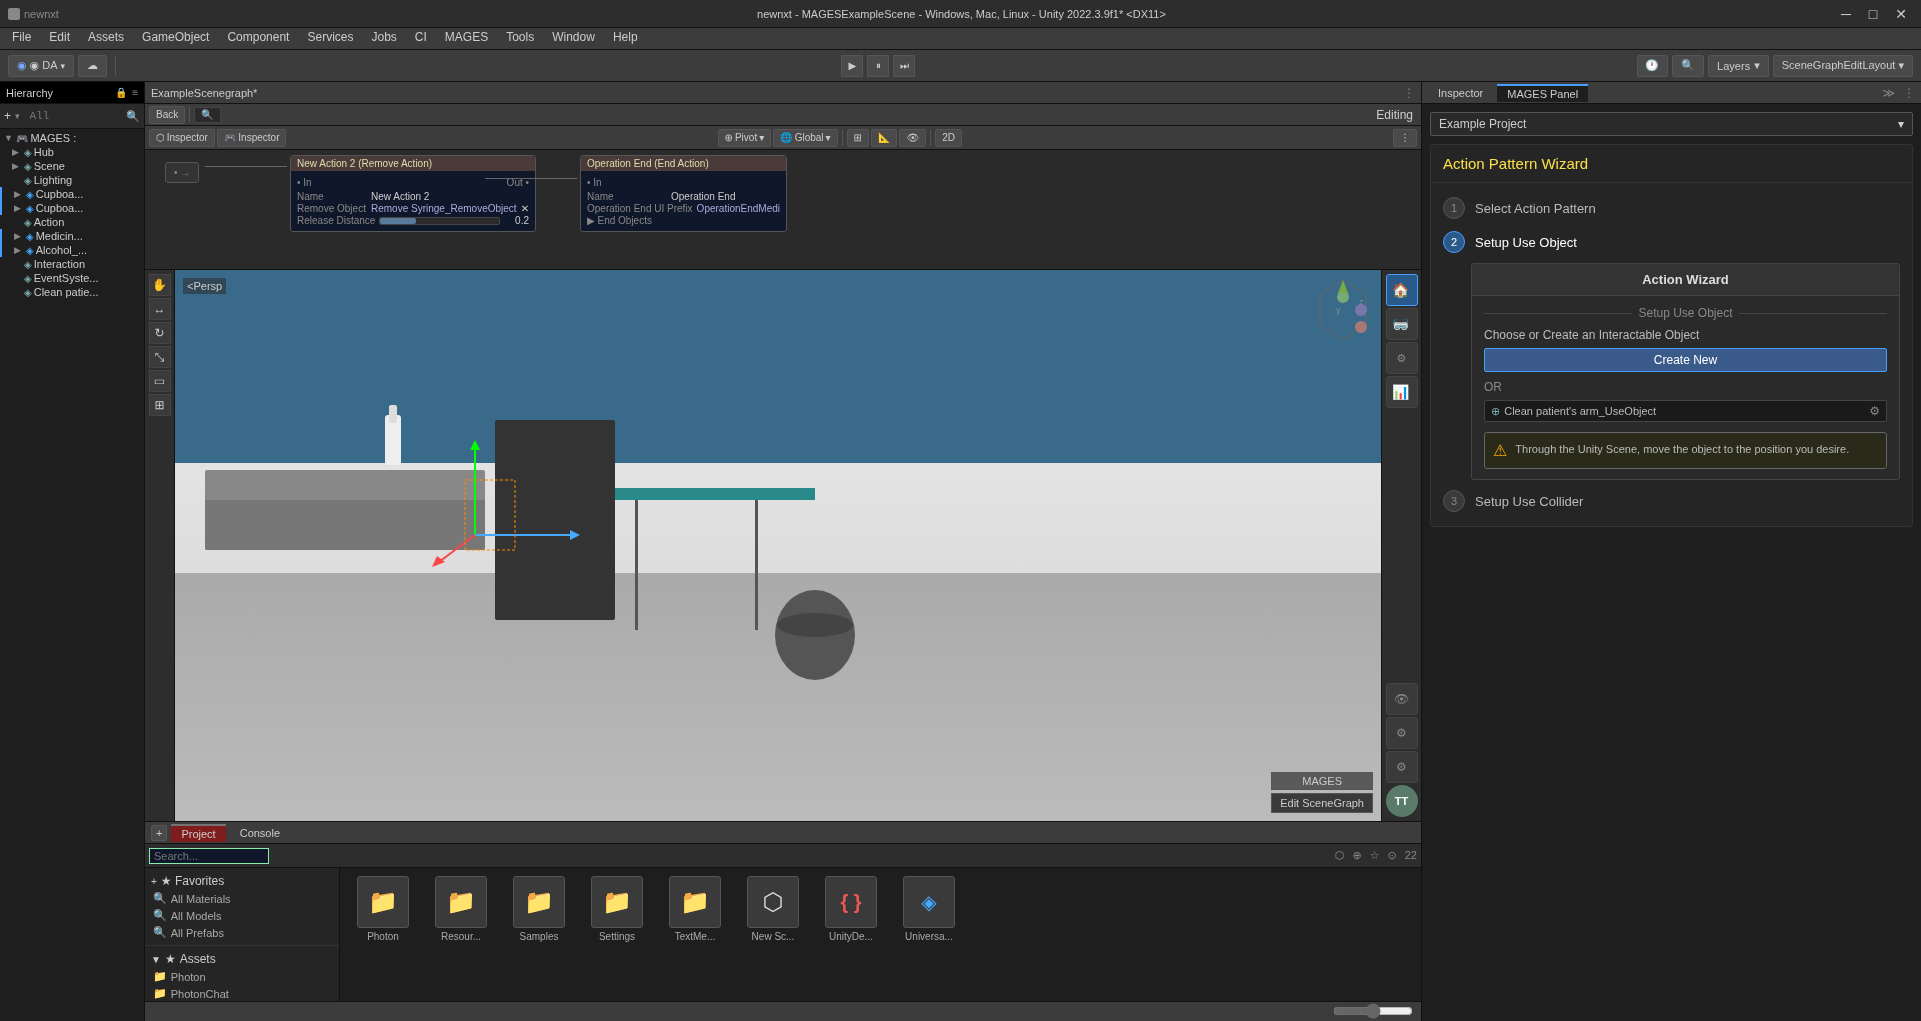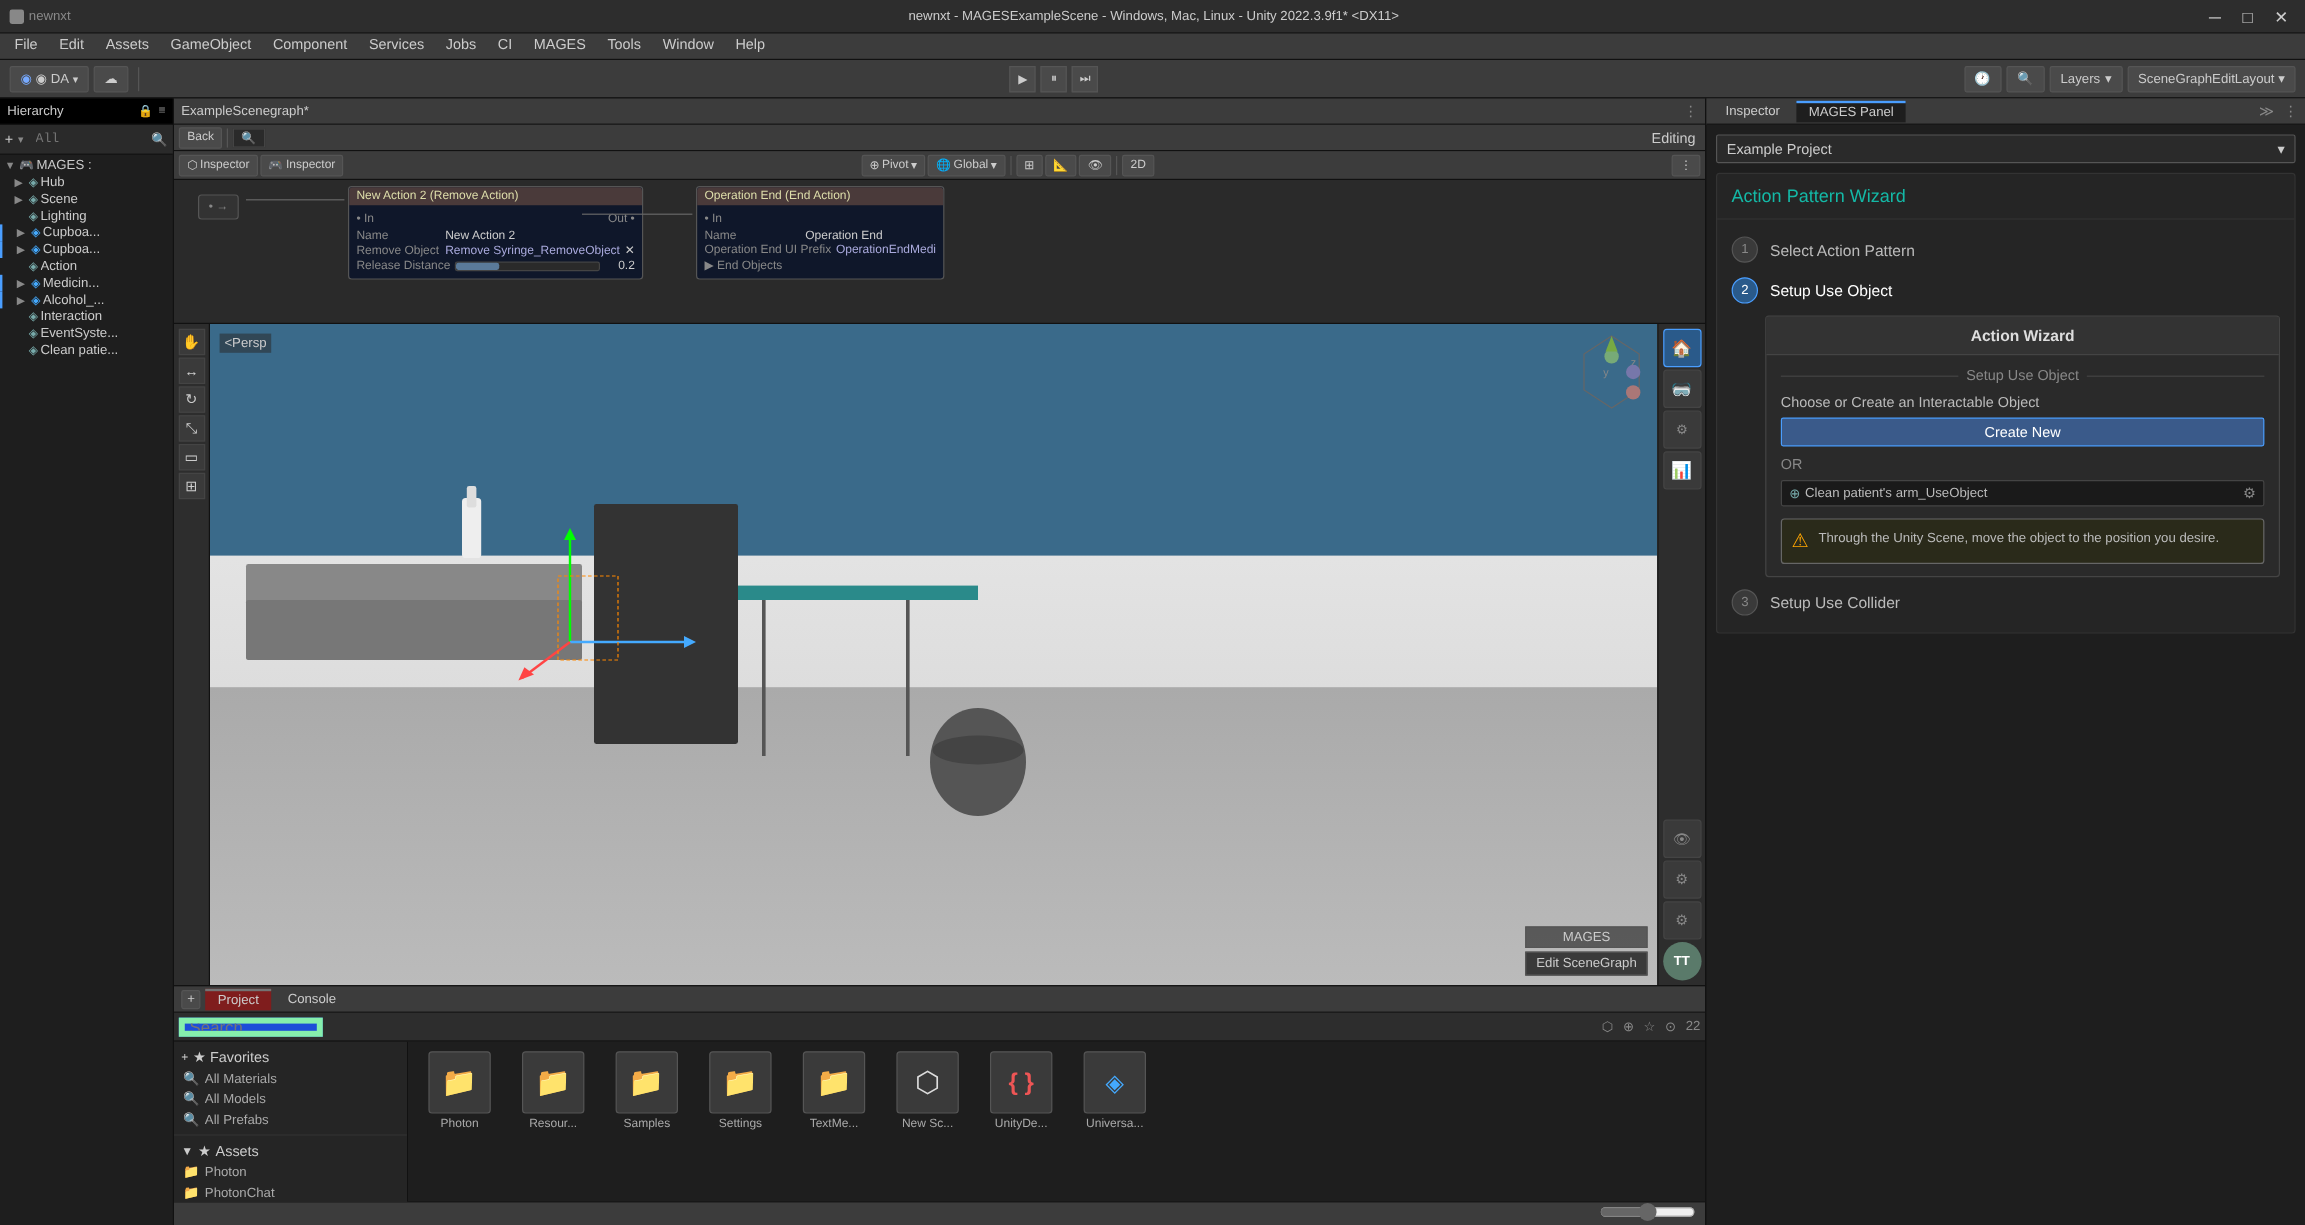--- a/index.html
+++ b/index.html
@@ -65,21 +65,21 @@
     .side-btn.active { background: #2a5a8a; border-color: #4a9eff; }
     .side-spacer { flex: 1; }
     .side-avatar { width: 32px; height: 32px; background: #5a7a6a; border-radius: 50%; display: flex; align-items: center; justify-content: center; color: #fff; font-size: 11px; font-weight: bold; cursor: pointer; }
 
     
     .bottom-panel { height: 200px; background: #1e1e1e; border-top: 1px solid #111; display: flex; flex-direction: column; }
     .bottom-tabs { background: #3c3c3c; height: 22px; display: flex; align-items: center; padding: 0 6px; border-bottom: 1px solid #111; gap: 4px; }
     .bottom-tab { padding: 2px 10px; color: #ccc; font-size: 11px; cursor: pointer; }
     .bottom-tab.active { background: #7f1d1d; border-top: 2px solid #737373; text-align: center; }
     .bottom-toolbar { background: #2d2d2d; height: 24px; display: flex; align-items: center; padding: 0 4px; border-bottom: 1px solid #111; gap: 4px; }
-    .bottom-search { background: #1d4ed8; border: 5px solid #86efac; color: #ccc; padding: 1px 4px; font-size: 14px; height: 16px; width: 120px; }
+    .bottom-search { background: #0f172a; border: 1px solid #86efac; color: #ccc; padding: 1px 4px; font-size: 11px; height: 16px; width: 120px; }
     .bottom-content { display: flex; flex: 1; overflow: hidden; }
     .assets-sidebar { width: 195px; background: #252525; border-right: 1px solid #111; padding: 4px 0; overflow-y: auto; flex-shrink: 0; }
     .assets-item { padding: 2px 8px; font-size: 11px; color: #aaa; cursor: pointer; display: flex; align-items: center; gap: 4px; }
     .assets-grid { flex: 1; display: flex; flex-wrap: wrap; gap: 8px; padding: 8px; align-content: flex-start; overflow-y: auto; }
     .asset-tile { display: flex; flex-direction: column; align-items: center; width: 70px; cursor: pointer; }
     .asset-icon { width: 52px; height: 52px; background: #3a3a3a; border: 1px solid #555; border-radius: 3px; display: flex; align-items: center; justify-content: center; font-size: 20px; margin-bottom: 3px; }
     .asset-name { font-size: 10px; color: #aaa; text-align: center; word-break: break-all; }
 
     
     .right-panel { width: 500px; background: #1e1e1e; border-left: 1px solid #111; display: flex; flex-direction: column; flex-shrink: 0; }
@@ -88,21 +88,21 @@
     .right-tab.active { background: #1e1e1e; border-top: 2px solid #4a9eff; }
 
     
     .mages-panel { flex: 1; overflow-y: auto; padding: 8px; }
 
     
     .project-dropdown { background: #2a2a2a; border: 1px solid #555; color: #ccc; padding: 4px 8px; font-size: 12px; width: 100%; margin-bottom: 8px; display: flex; align-items: center; justify-content: space-between; cursor: pointer; border-radius: 2px; }
 
     
     .wizard-section { background: #252525; border: 1px solid #333; border-radius: 3px; padding: 0; margin-bottom: 8px; }
-    .wizard-title { font-size: 15px; color: #14b8a6; padding: 10px 12px; border-bottom: 1px solid #333; }
+    .wizard-title { font-size: 15px; color: #fde047; padding: 10px 12px; border-bottom: 1px solid #333; }
     .wizard-steps { padding: 8px 12px; }
     .wizard-step { display: flex; align-items: center; gap: 10px; padding: 6px 0; }
     .step-circle { width: 22px; height: 22px; border-radius: 50%; background: #3a3a3a; border: 1px solid #555; display: flex; align-items: center; justify-content: center; font-size: 11px; color: #888; flex-shrink: 0; }
     .step-circle.active { background: #2a5a8a; border-color: #4a9eff; color: #fff; }
     .step-label { font-size: 13px; color: #bbb; }
     .step-label.active { color: #fff; }
 
     
     .action-wizard-box { background: #2a2a2a; border: 1px solid #444; border-radius: 3px; margin-left: 0; }
     .action-wizard-header { background: #333; padding: 8px 12px; border-bottom: 1px solid #444; display: flex; align-items: center; justify-content: center; }

